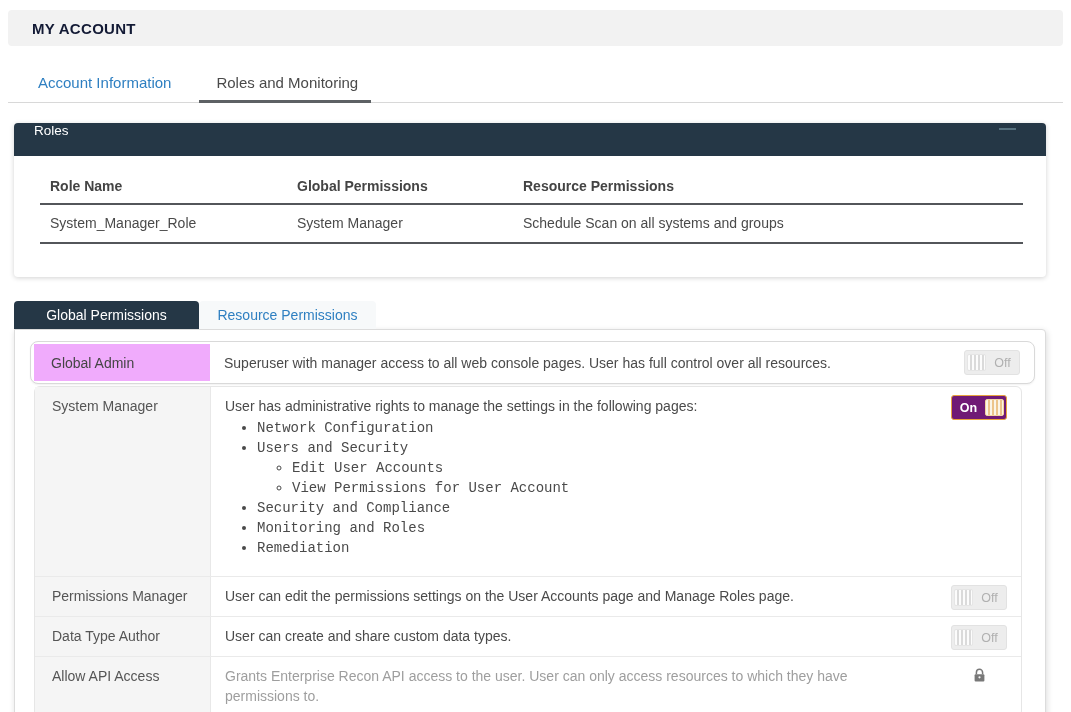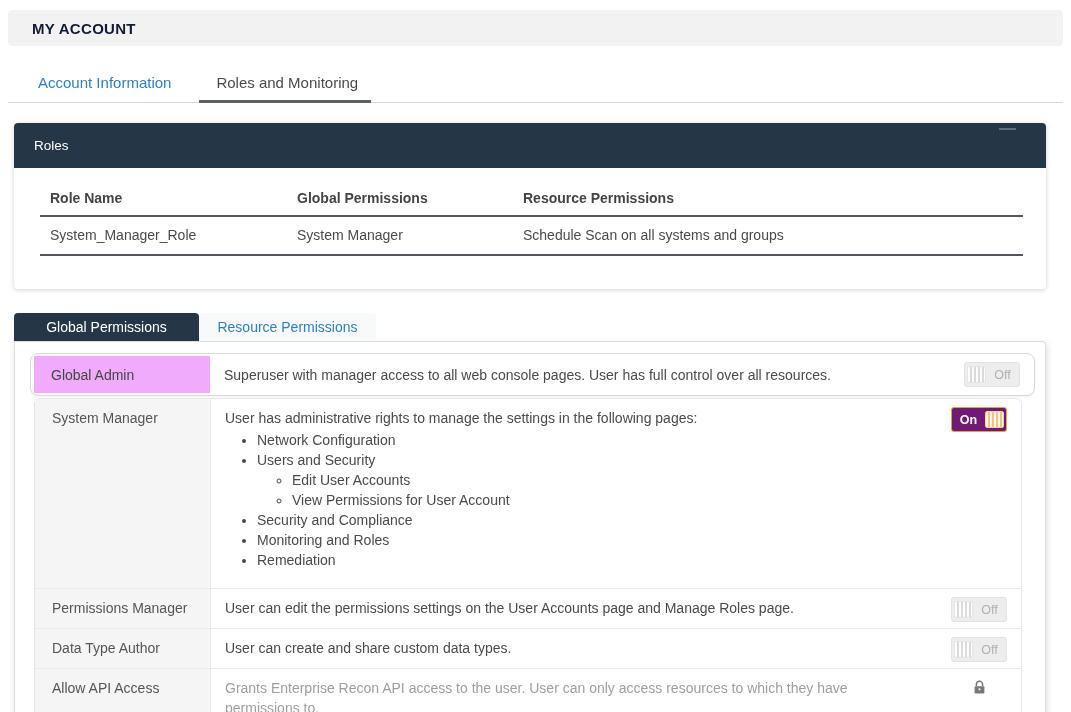--- a/index.html
+++ b/index.html
@@ -15,22 +15,22 @@
   .main-tabs { margin:0 8px; padding:28px 0 0 26px; display:flex; align-items:flex-end;
     border-bottom:1px solid #d8d8d8; }
   .main-tab { font-size:15px; padding:0 4px 11px 4px; cursor:pointer; }
   .main-tab.link { color:#2e7fc1; margin-right:24px; }
   .main-tab.active { color:#4a4a4a; padding:0 13px 9px 17px; border-bottom:3px solid #5d6164;
     margin-bottom:-1px; }
 
   
   .roles-panel { margin:20px 25px 0 14px; width:1032px; border-radius:4px;
     box-shadow:0 1px 5px rgba(0,0,0,.18); background:#fff; }
-  .roles-header { position:relative; height:45px; background:#253746;
-    border-radius:4px 4px 0 0; display:flex; align-items:center; padding-left:20px; }
+  .roles-header { position:relative; height:33px; background:#253746;
+    border-radius:4px 4px 0 0; display:flex; padding-left:20px; }
   .roles-header .panel-title { color:#fff; font-size:13.5px; }
   .collapse-dash { position:absolute; top:5px; right:30px; width:17px; height:2px;
     background:#56707e; cursor:pointer; }
   .roles-body { padding:14px 23px 33px 26px; }
   table.roles-table { width:100%; border-collapse:collapse; }
   .roles-table th { text-align:left; font-size:14px; font-weight:bold; color:#444;
     padding:8px 10px 9px 10px; border-bottom:2px solid #53565a; }
   .roles-table td { font-size:14px; color:#4a4a4a; padding:10px 10px 11px 10px;
     border-bottom:2px solid #53565a; }
   .col-role { width:247px; } .col-global { width:226px; }
@@ -60,21 +60,21 @@
   .perm-row { display:flex; }
   .perm-row + .perm-row { border-top:1px solid #eaeaea; }
   .label-col { width:176px; flex:0 0 176px; background:#f5f5f5; border-right:1px solid #e8e8e8;
     padding:11px 8px 10px 17px; font-size:14px; color:#555; }
   .desc-col { flex:1; padding:9px 10px 10px 14px; font-size:14px; color:#4a4a4a; line-height:20px; }
   .desc-col.muted { color:#9e9e9e; }
   .toggle-col { flex:0 0 92px; display:flex; justify-content:flex-end;
     padding:8px 14px 0 0; }
   .row-float .toggle-col { padding-top:0; align-items:center; }
   .bullets { margin:2px 0 8px 32px; }
-  .bullets li { margin-top:0; }
+  .bullets li { margin-top:0;font-family:Liberation Mono, monospace; }
   .bullets ul { list-style:circle; margin-left:35px; }
 
   
   .toggle { width:56px; height:25px; border-radius:3px; display:flex; align-items:center;
     cursor:pointer; font-size:12.5px; }
   .toggle .handle { width:19px; height:17px; border-radius:2px; }
   .toggle.off { background:#ededed; border:1px solid #e2e2e2; }
   .toggle.off .handle { margin-left:2px;
     background:repeating-linear-gradient(90deg,#fcfcfc 0 2px,#dadada 2px 4px);
     border:1px solid #e5e5e5; }

